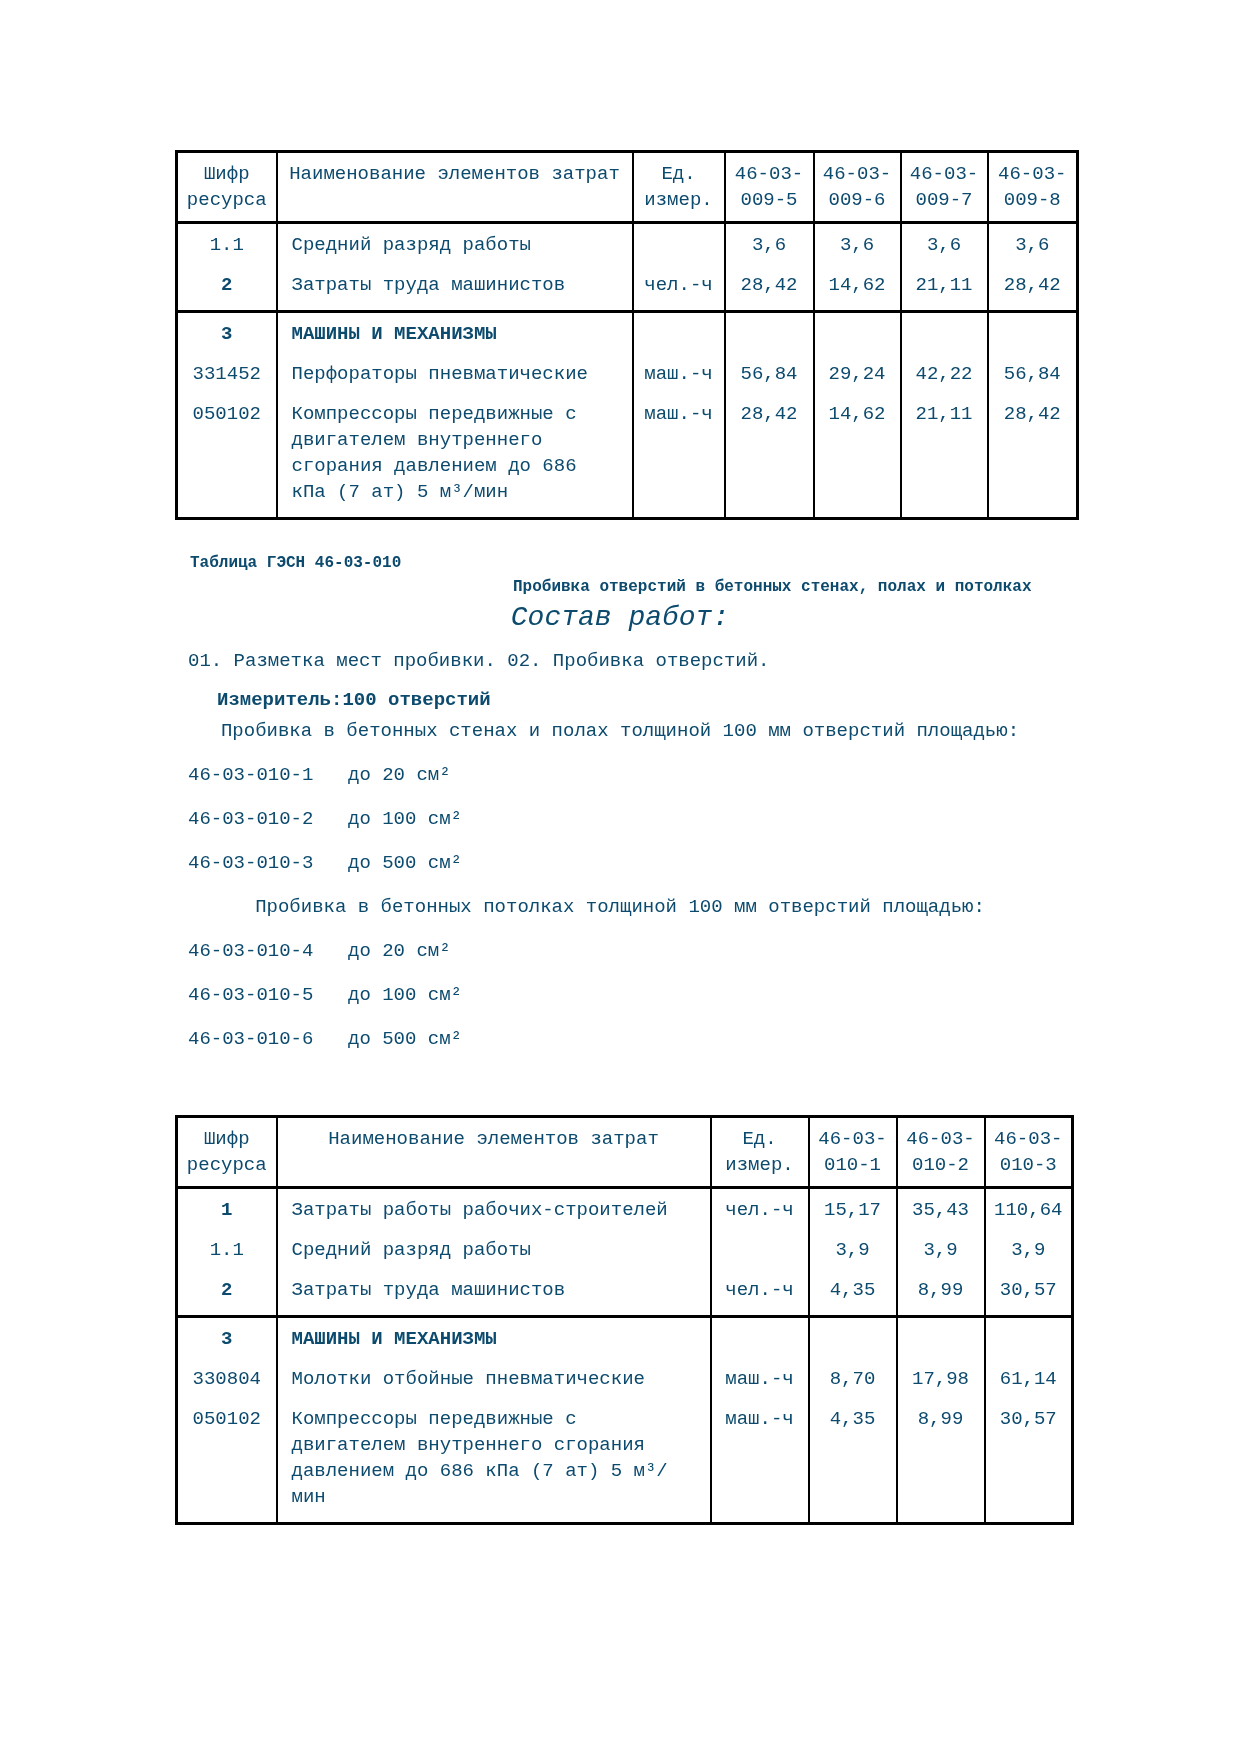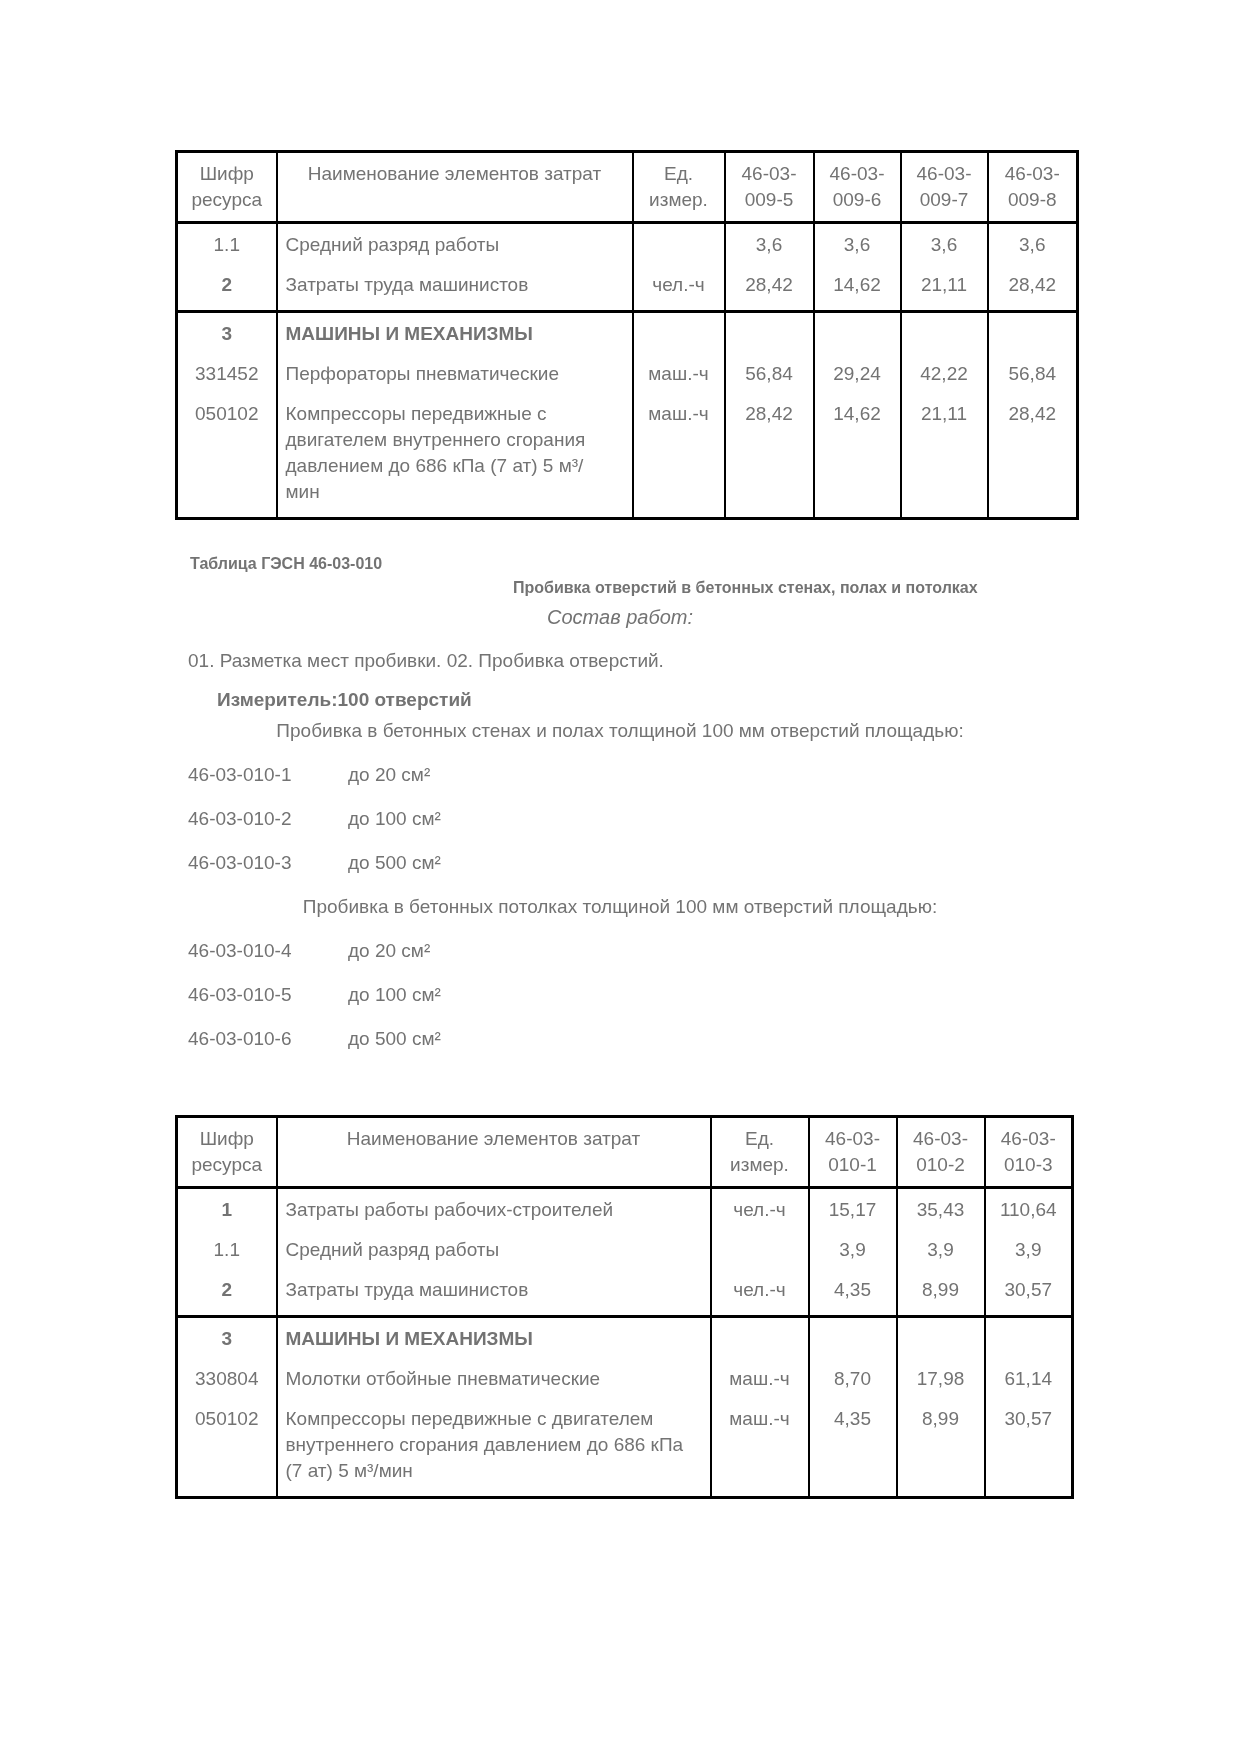--- a/index.html
+++ b/index.html
@@ -1,22 +1,22 @@
 <!DOCTYPE html>
 <html><head>
 <meta charset="utf-8">
 <style>
   html,body { margin:0; padding:0; background:#e8e8e8; }
   .page {
     position:relative;
     width:1240px; height:1755px;
     margin:0 auto;
     background:#ffffff;
-    color:#737373;
-    font-family:Liberation Sans, sans-serif;
+    color:#0c4a6e;
+    font-family:Liberation Mono, monospace;
     font-size:19px; line-height:26px;
     box-sizing:border-box;
     padding:150px 0 0 175px;
     overflow:hidden;
   }
   
   table.gesn {
     border-collapse:collapse;
     table-layout:fixed;
     border:3px solid #000;
@@ -32,28 +32,28 @@
   table.gesn th {
     font-weight:normal;
     text-align:center;
     padding:8px 4px 8px;
   }
   table.gesn th .hl { display:block; }
   table.gesn td { padding:0 6px 14px; }
   table.gesn tbody tr:first-child td { padding-top:8px; }
   table.gesn tbody tr:last-child td { padding-bottom:12px; }
   table.gesn td.c { text-align:center; }
-  table.gesn td.name { text-align:left; padding-left:8px; padding-right:16px; }
+  table.gesn td.name { text-align:left; padding-left:14px; padding-right:16px; }
   .b { font-weight:bold; }
   
   .title-row { display:flex; margin-top:30px; font-size:16px; line-height:27px; }
   .title-label { flex:0 0 338px; padding-left:15px; box-sizing:border-box; font-weight:bold; }
   .title-text { width:565px; font-weight:bold;margin-top:24px; }
   .center-line { width:890px; text-align:center; }
-  .sostav { margin-top:3px; font-style:italic; font-size:20px; line-height:27px; }
+  .sostav { margin-top:3px; font-style:italic; font-size:28px; line-height:27px; }
   .works { margin-top:17px; padding-left:13px; }
   .izm-line { margin-top:13px; padding-left:42px; font-weight:bold; }
   .izm-line .izm-value { }
   .note { margin-top:5px; }
   .note2 { margin-top:18px; }
   .code-item { display:flex; padding-left:13px; margin-top:18px; }
   .code-item .code { flex:0 0 160px; }
   .t2 { margin-top:63px; }
 </style>
 </head>

